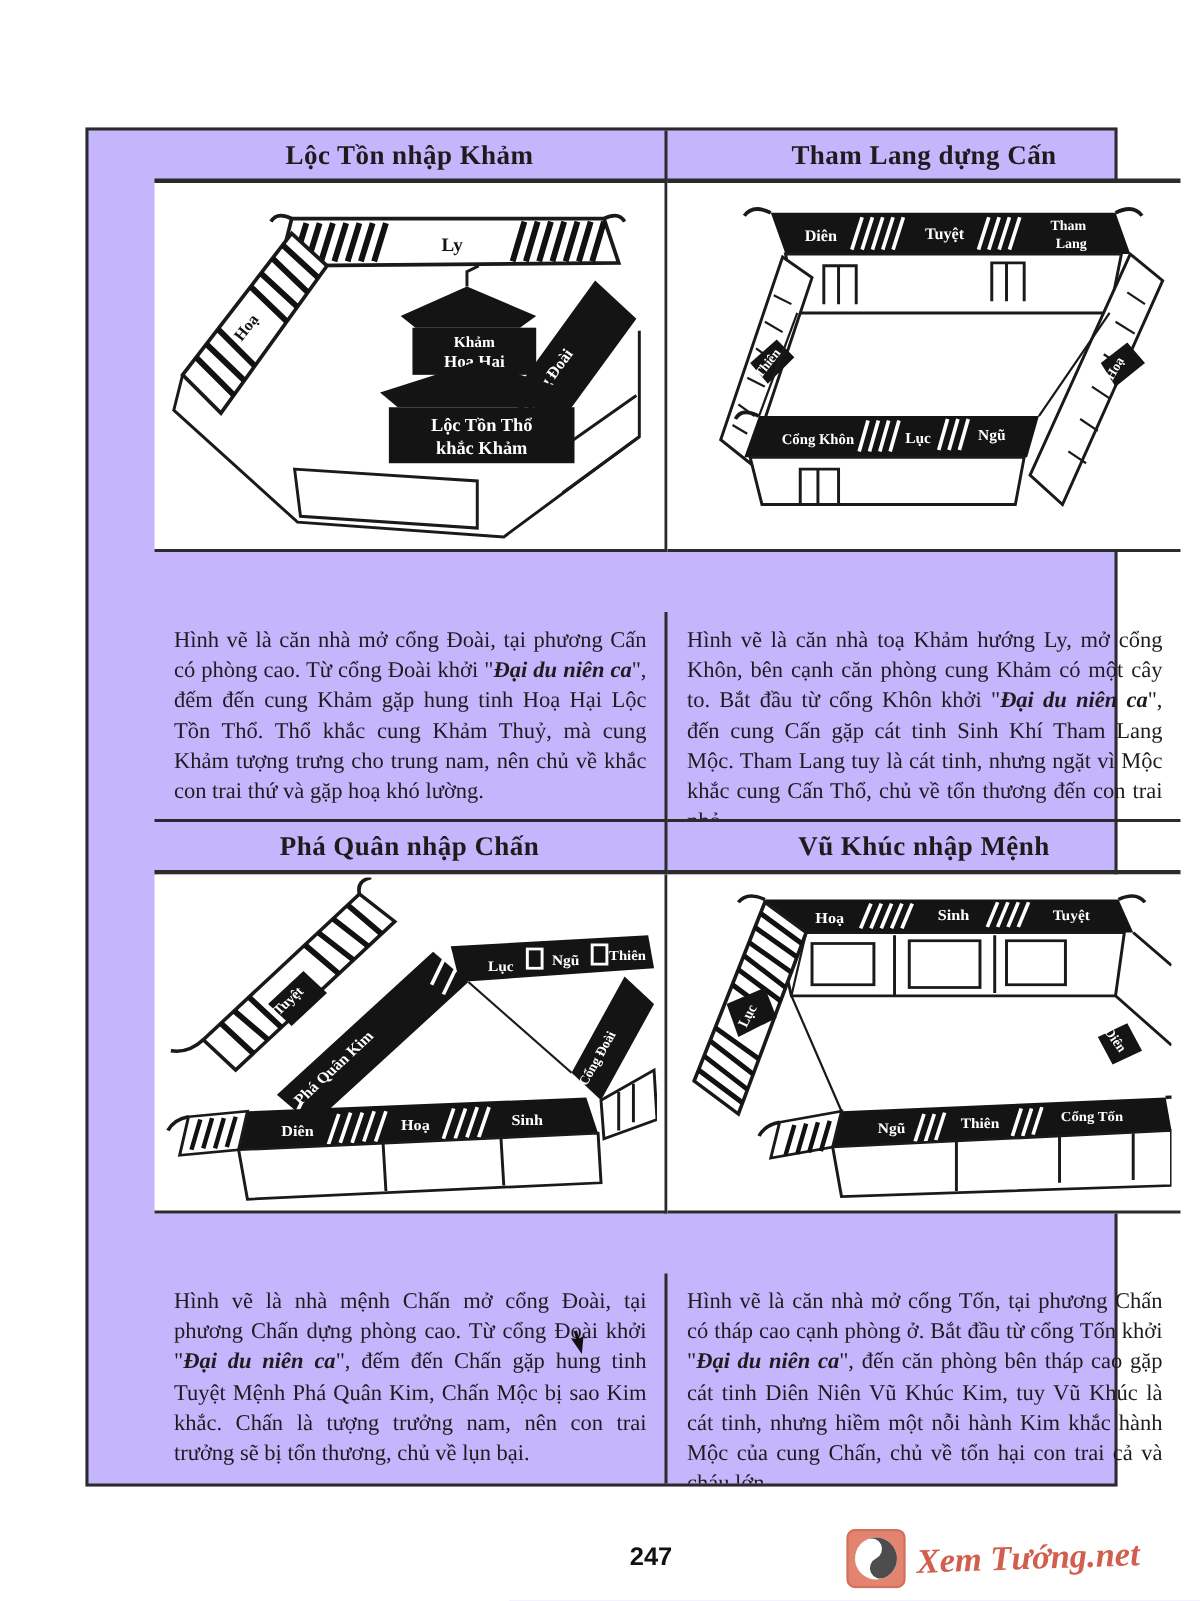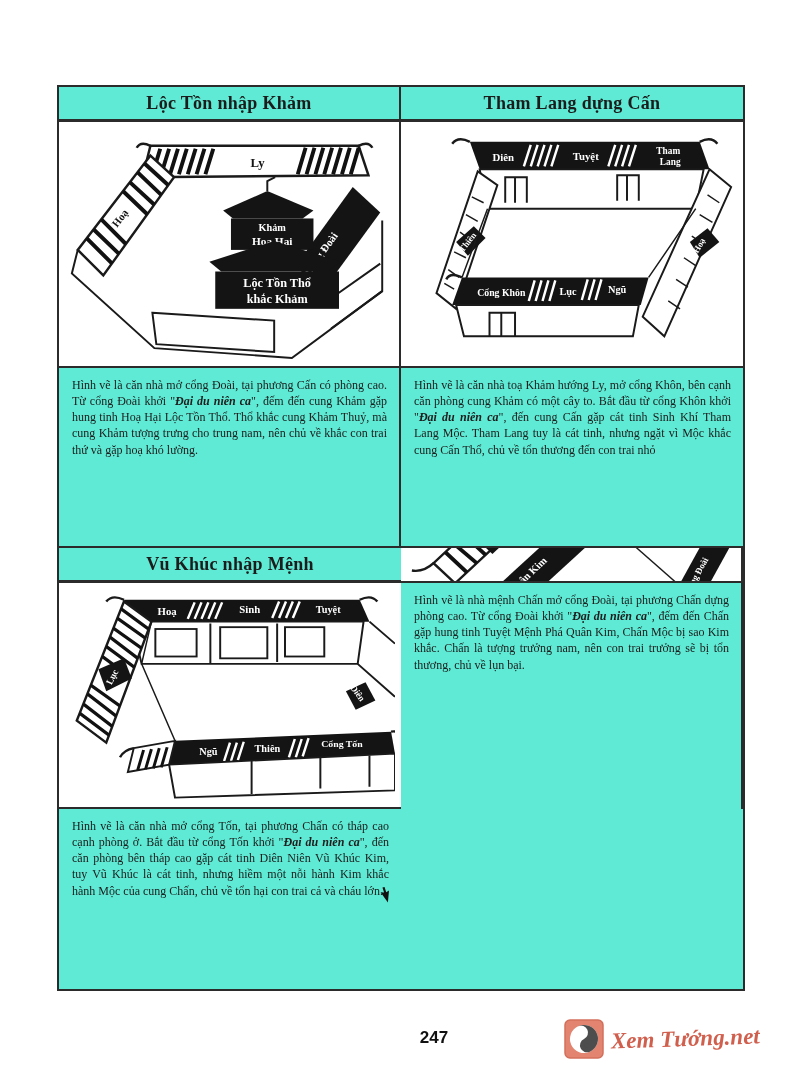--- a/index.html
+++ b/index.html
@@ -5,30 +5,31 @@
   html,body{margin:0;padding:0;background:#ffffff;width:800px;height:1067px;overflow:hidden;}
   *{box-sizing:border-box;}
   body{font-family:"Liberation Serif",serif;color:#1c1c1c;position:relative;}
   .sheet{position:absolute;inset:0;background:#fff;}
   .tbl{
     position:absolute;left:57px;top:85px;width:688px;
     border:2px solid #2b2b2b;
     display:grid;
     grid-template-columns:342px 342px;
     grid-template-rows:35px 246px 180px 35px 226px 180px;
-    background:#5eead4;
+    background:#c4b5fd;
+    padding-left:44px;
   }
   .c{border-right:2px solid #2b2b2b;border-bottom:2px solid #2b2b2b;overflow:hidden;}
   .lc{border-right:none;}
   .lr{border-bottom:none;}
   .title{display:flex;align-items:center;justify-content:center;
          font-weight:bold;font-size:18px;letter-spacing:.3px;border-bottom-width:3px;}
   .figcell{display:flex;align-items:center;justify-content:center;background:#fff;}
-  .textcell{padding:9px 12px 4px 13px;font-size:12px;line-height:1.345;
-            text-align:justify;text-justify:inter-word;}
+  .textcell{padding:9px 12px 4px 13px;font-size:15px;line-height:1.345;
+            text-align:justify;text-justify:inter-word;margin-top:40px;}
   .q{font-style:italic;font-weight:bold;}
   svg text{font-family:"Liberation Serif",serif;font-weight:bold;}
   .page-number{position:absolute;left:0;width:788px;top:1028px;text-align:center;
                font-family:"Liberation Sans",sans-serif;font-weight:bold;font-size:17px;color:#111;margin-left:40px;}
   .watermark{position:absolute;top:1019px;right:40px;display:flex;align-items:center;gap:7px;}
   .wm-text{font-style:italic;font-weight:bold;font-size:23px;color:#d15f4d;transform:rotate(-2deg);
            font-family:"Liberation Serif",serif;}
   .cursor{position:absolute;left:376px;top:886px;}
 </style>
 </head>
@@ -123,20 +124,21 @@
       </svg>
     </div>
 
     <div class="c textcell">
       <span>Hình vẽ là căn nhà mở cổng Đoài, tại phương Cấn có phòng cao. Từ cổng Đoài khởi "</span><span class="q">Đại du niên ca</span><span>", đếm đến cung Khảm gặp hung tinh Hoạ Hại Lộc Tồn Thổ. Thổ khắc cung Khảm Thuỷ, mà cung Khảm tượng trưng cho trung nam, nên chủ về khắc con trai thứ và gặp hoạ khó lường.</span>
     </div>
     <div class="c lc textcell">
       <span>Hình vẽ là căn nhà toạ Khảm hướng Ly, mở cổng Khôn, bên cạnh căn phòng cung Khảm có một cây to. Bắt đầu từ cổng Khôn khởi "</span><span class="q">Đại du niên ca</span><span>", đến cung Cấn gặp cát tinh Sinh Khí Tham Lang Mộc. Tham Lang tuy là cát tinh, nhưng ngặt vì Mộc khắc cung Cấn Thổ, chủ về tổn thương đến con trai nhỏ</span>
     </div>
 
+    <div class="c title">Phá Quân nhập Chấn</div>
     <div class="c lc title">Vũ Khúc nhập Mệnh</div>
 
     <div class="c figcell">
       <svg width="330" height="220" viewBox="0 0 336 240" preserveAspectRatio="none">
         <g>
           <polygon points="134,12 158,32 50,140 28,118" fill="#fff" stroke="#1a1a1a" stroke-width="2.5"></polygon>
           <path d="M134,12 q-2,-10 8,-12 M28,118 q-10,10 -22,8" stroke="#1a1a1a" stroke-width="2.5" fill="none"></path>
           <path d="M126,20 L149,41 M116,30 L140,50 M106,40 L130,60 M97,49 L120,70 M59,87 L81,109 M49,97 L72,118 M40,106 L62,128" stroke="#111" stroke-width="4"></path>
           <polygon points="72,92 96,68 112,84 88,108" fill="#141414"></polygon>
           <text transform="translate(88,92) rotate(-45)" font-size="10" fill="#fff" text-anchor="middle">Tuyệt</text>

